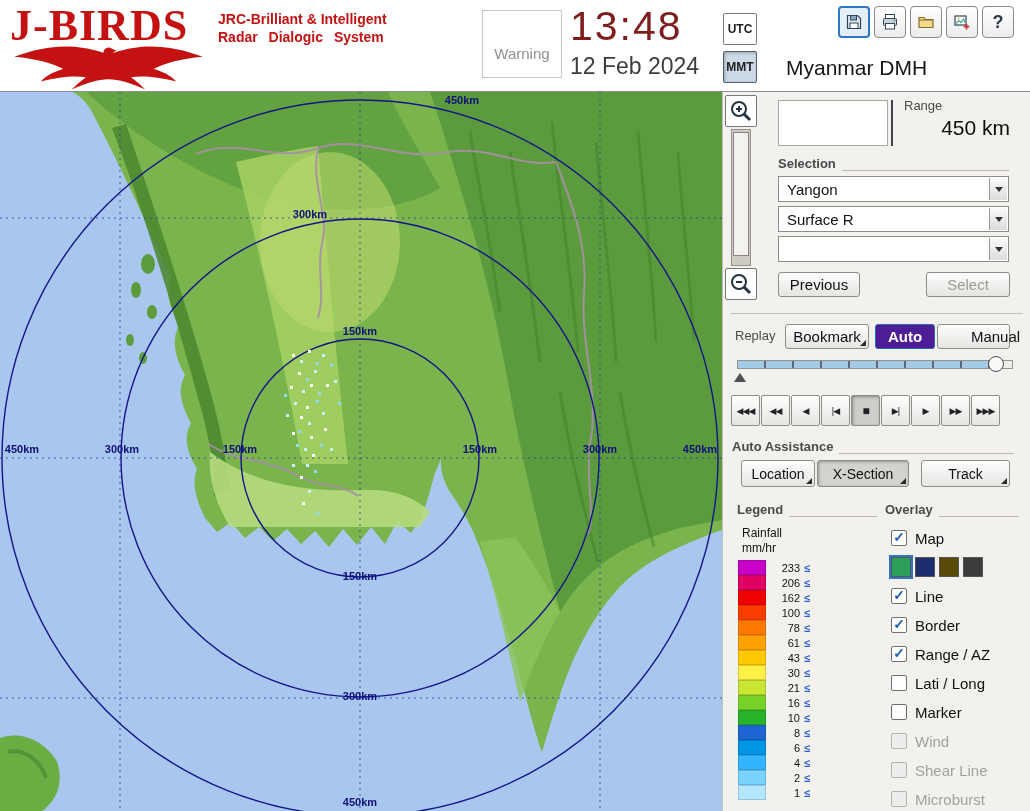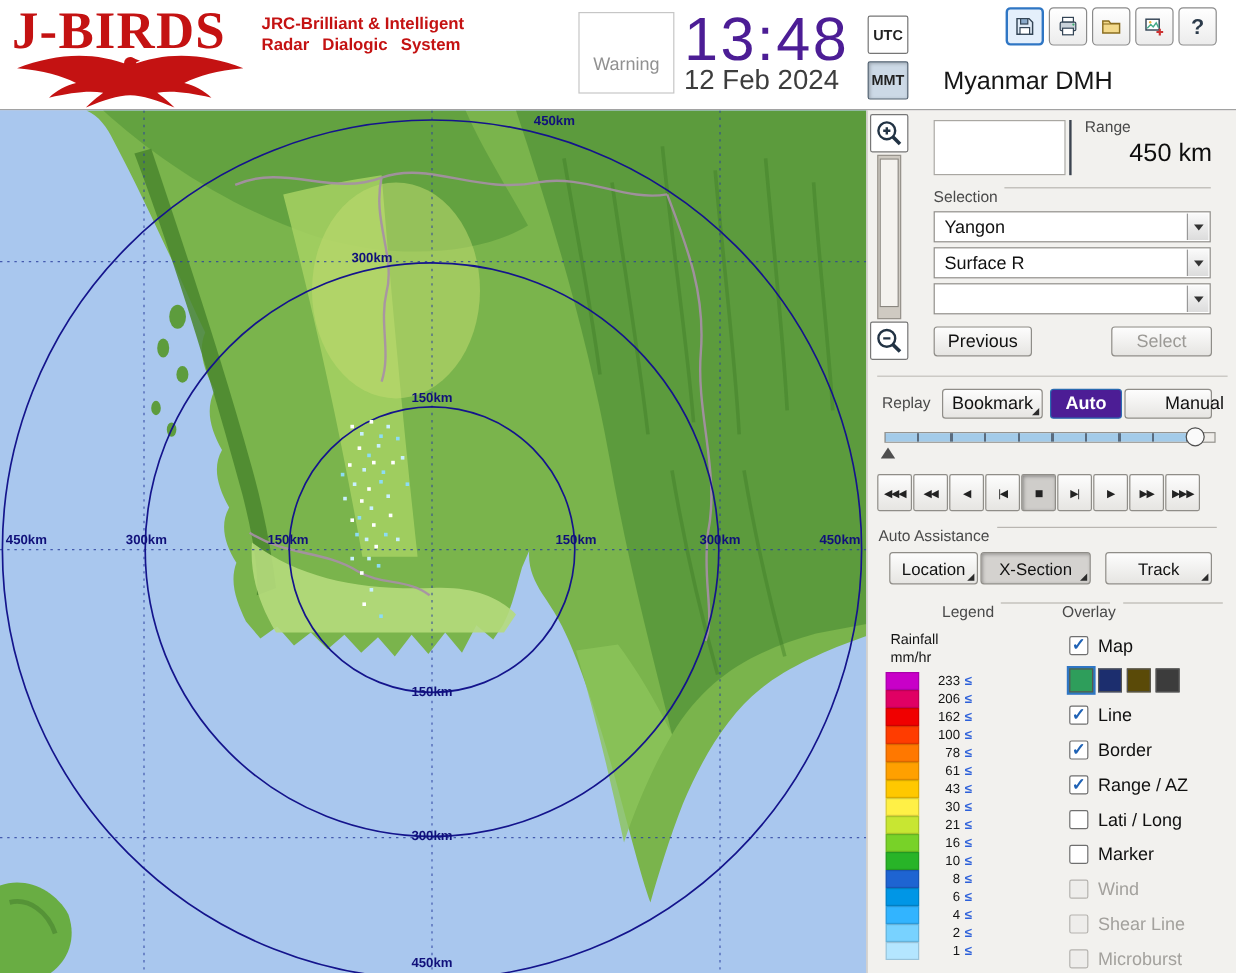--- a/index.html
+++ b/index.html
@@ -9,21 +9,21 @@
 
   
   .header { position:absolute; left:0; top:0; width:1030px; height:92px; background:#ffffff; border-bottom:1px solid #8c8c8c; }
   .logo-title { position:absolute; left:10px; top:0px; font-family:"Liberation Serif", serif; font-weight:bold; font-size:44px; color:#c41212; letter-spacing:1px; }
   .logo-sub { position:absolute; left:218px; color:#c41212; font-weight:bold; font-size:14px; }
   .logo-sub1 { top:11px; }
   .logo-sub2 { top:29px; word-spacing:7px; }
   .eagle { position:absolute; left:6px; top:42px; }
   .warning-box { position:absolute; left:482px; top:10px; width:80px; height:68px; background:#fff; border:1px solid #c6c6c6; text-align:center; }
   .warning-box span { display:inline-block; margin-top:34px; color:#919191; font-size:15px; }
-  .clock-time { position:absolute; left:570px; top:3px; font-size:51px; color:#4c1d95; letter-spacing:2px; }
+  .clock-time { position:absolute; left:570px; top:3px; font-size:41px; color:#7f1d1d; letter-spacing:2px; }
   .clock-date { position:absolute; left:570px; top:53px; font-size:23px; color:#3d3d3d; }
   .tzbtn { position:absolute; left:723px; width:34px; height:32px; border:1px solid #767676; background:#fff; font-size:12px; font-weight:bold; color:#222; display:flex; align-items:center; justify-content:center; border-radius:2px; }
   .tz-utc { top:13px; }
   .tz-mmt { top:51px; background:#ccd9e6; border:1px solid #51606f; box-shadow:inset 1px 1px 3px rgba(0,0,0,.25); }
   .toolbar { position:absolute; left:838px; top:6px; display:flex; gap:4px; }
   .toolbtn { width:32px; height:32px; border:1px solid #8a8a8a; border-radius:4px; background:linear-gradient(#ffffff,#ececec); display:flex; align-items:center; justify-content:center; }
   .toolbtn.focused { border:2px solid #2f76c4; background:#e4effb; }
   .help-glyph { font-size:18px; font-weight:bold; color:#2b3a4a; }
   .station-title { position:absolute; left:786px; top:56px; font-size:21px; color:#161616; }
 
@@ -32,21 +32,21 @@
   .map-area svg { display:block; }
 
   
   .panel { position:absolute; left:722px; top:92px; width:308px; height:719px; background:#f2f1ee; border-left:1px solid #c3c1bd; }
   .zoombtn { position:absolute; left:2px; width:32px; height:32px; background:#fff; border:1px solid #777; border-radius:2px; display:flex; align-items:center; justify-content:center; }
   .zoom-in { top:3px; }
   .zoom-out { top:176px; }
   .vscroll { position:absolute; left:8px; top:37px; width:20px; height:137px; background:#cfcac2; border:1px solid #97938c; }
   .vscroll-thumb { position:absolute; left:1px; top:2px; width:16px; height:124px; background:#f4f2ee; border:1px solid #8a867f; }
 
-  .sect { position:absolute; display:flex; align-items:flex-start; gap:6px; font-size:13px; color:#4a4a4a; }
+  .sect { position:absolute; display:flex; align-items:flex-end; gap:6px; font-size:13px; color:#4a4a4a;font-weight:bold; }
   .sect .rule { flex:1; border-top:1px solid #b9b6b1; }
 
   .range-display { position:absolute; left:55px; top:8px; width:110px; height:46px; background:#fff; border:1px solid #a9a7a2; }
   .range-divider { position:absolute; left:168px; top:8px; width:2px; height:46px; background:#3c4450; }
   .range-label { position:absolute; left:181px; top:6px; font-size:13px; color:#4a4a4a; }
   .range-value { position:absolute; right:20px; top:24px; font-size:21px; color:#0e0e0e; }
 
   .combo { position:absolute; left:55px; width:231px; height:26px; background:#fff; border:1px solid #8f8d88; display:flex; align-items:center; padding-left:8px; font-size:15px; color:#111; }
   .combo-arrow { position:absolute; right:1px; top:1px; bottom:1px; width:18px; background:linear-gradient(#fafafa,#dcdcdc); border-left:1px solid #999; display:flex; align-items:center; justify-content:center; }
   .combo-arrow::after { content:""; border-left:4px solid transparent; border-right:4px solid transparent; border-top:5px solid #333; }
@@ -358,21 +358,21 @@
     </div>
 
     <div class="sect" style="left:9px; top:347px; width:282px;">
       <span>Auto Assistance</span>
       <span class="rule"></span>
     </div>
     <div class="btn grip dabtn" style="left:18px; width:74px;">Location</div>
     <div class="btn grip dabtn pressed" style="left:94px; width:92px;">X-Section</div>
     <div class="btn grip dabtn" style="left:198px; width:89px;">Track</div>
 
-    <div class="sect" style="left:14px; top:410px; width:140px;margin-left:48px;">
+    <div class="sect" style="left:14px; top:410px; width:140px;">
       <span>Legend</span>
       <span class="rule"></span>
     </div>
     <div class="sect" style="left:162px; top:410px; width:134px;">
       <span>Overlay</span>
       <span class="rule"></span>
     </div>
 
     <div class="legend-unit">
       <div>Rainfall</div>

